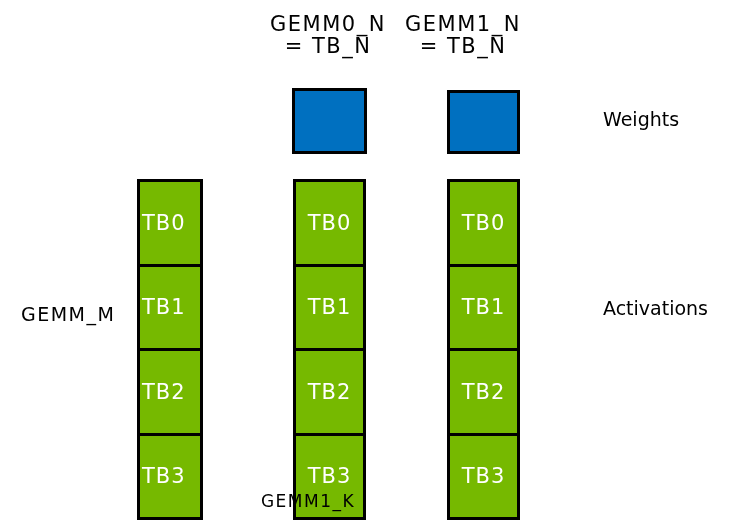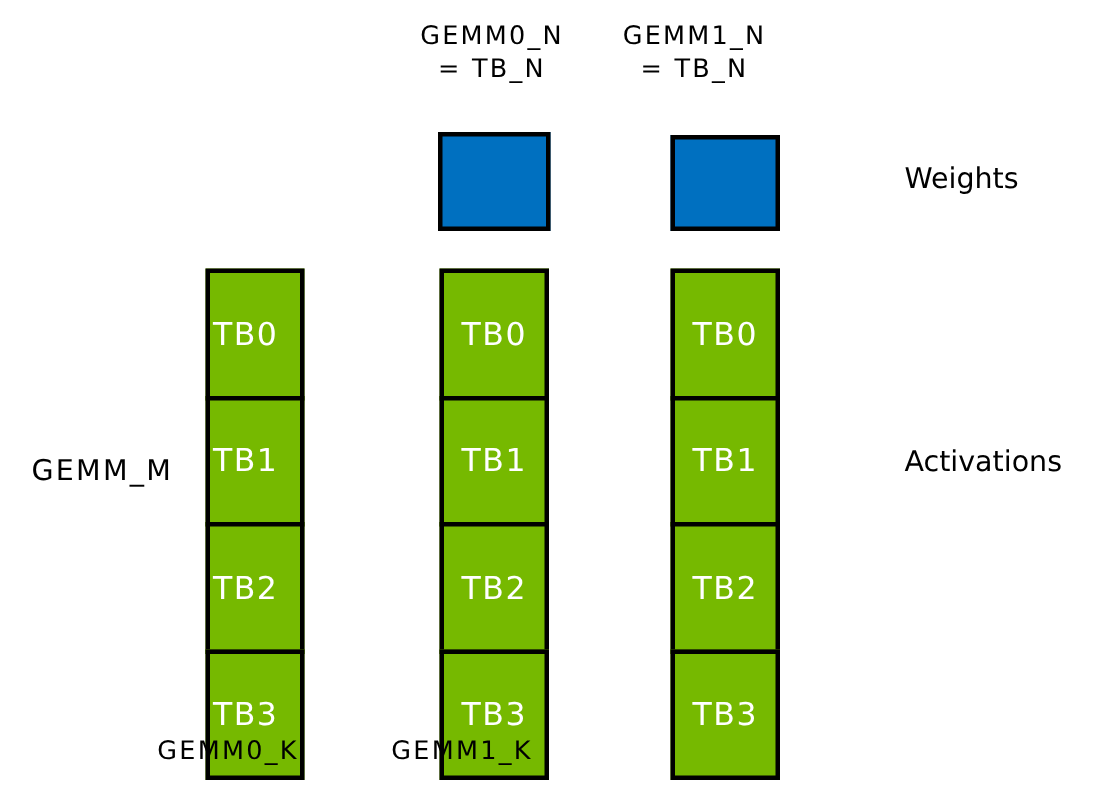--- a/index.html
+++ b/index.html
@@ -16,21 +16,21 @@
     font-family: "DejaVu Sans", "Liberation Sans", sans-serif;
     color: var(--text-black, #000000);
   }
 
   
   .top-label {
     position: absolute;
     width: 160px;
     top: 13px;
     text-align: center;
-    font-size: 17px;
+    font-size: 21px;
     line-height: 22px;
     letter-spacing: 1.5px;
     white-space: nowrap;
   }
   #top-label-0 { left: 248px; }
   #top-label-1 { left: 383px; }
 
   
   .weights-block {
     position: absolute;
@@ -168,16 +168,15 @@
     <div class="tb-block">
         <span>TB3</span>
       </div>
   </div>
 
   <div class="side-label" id="activations-label">Activations</div>
   <div class="side-label" id="weights-label">Weights</div>
 
   <div id="gemm-m-label">GEMM_M</div>
 
-  <div class="bottom-label" id="bottom-label-0">GEMM0_K</div>
   <div class="bottom-label" id="bottom-label-1">GEMM1_K</div>
 
 </div>
 
 </body></html>

